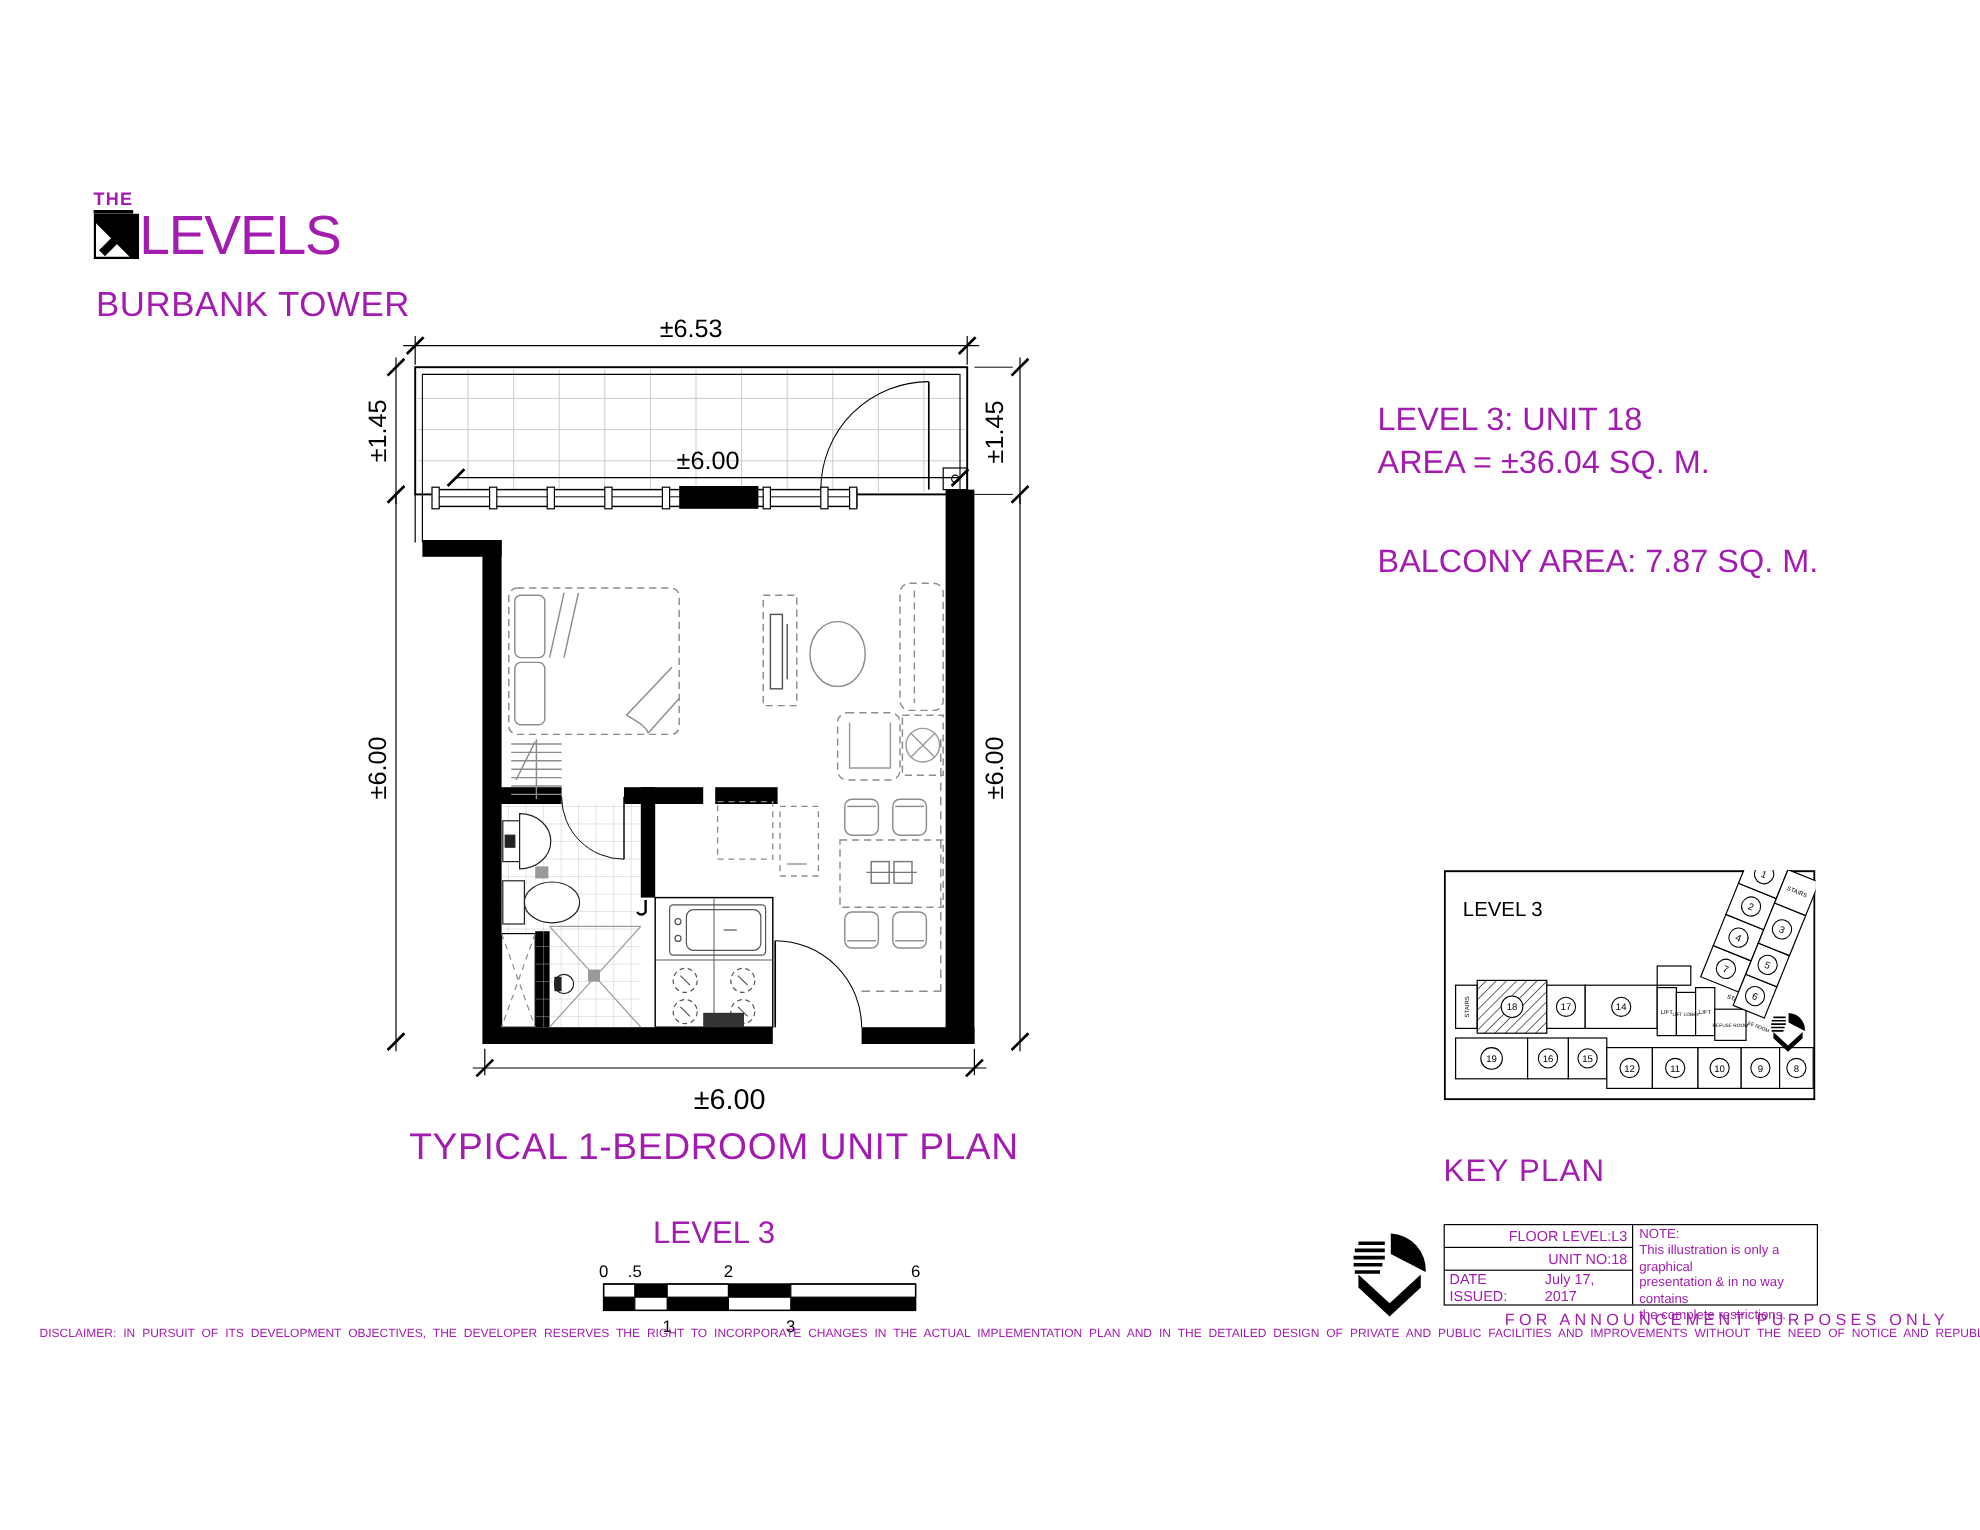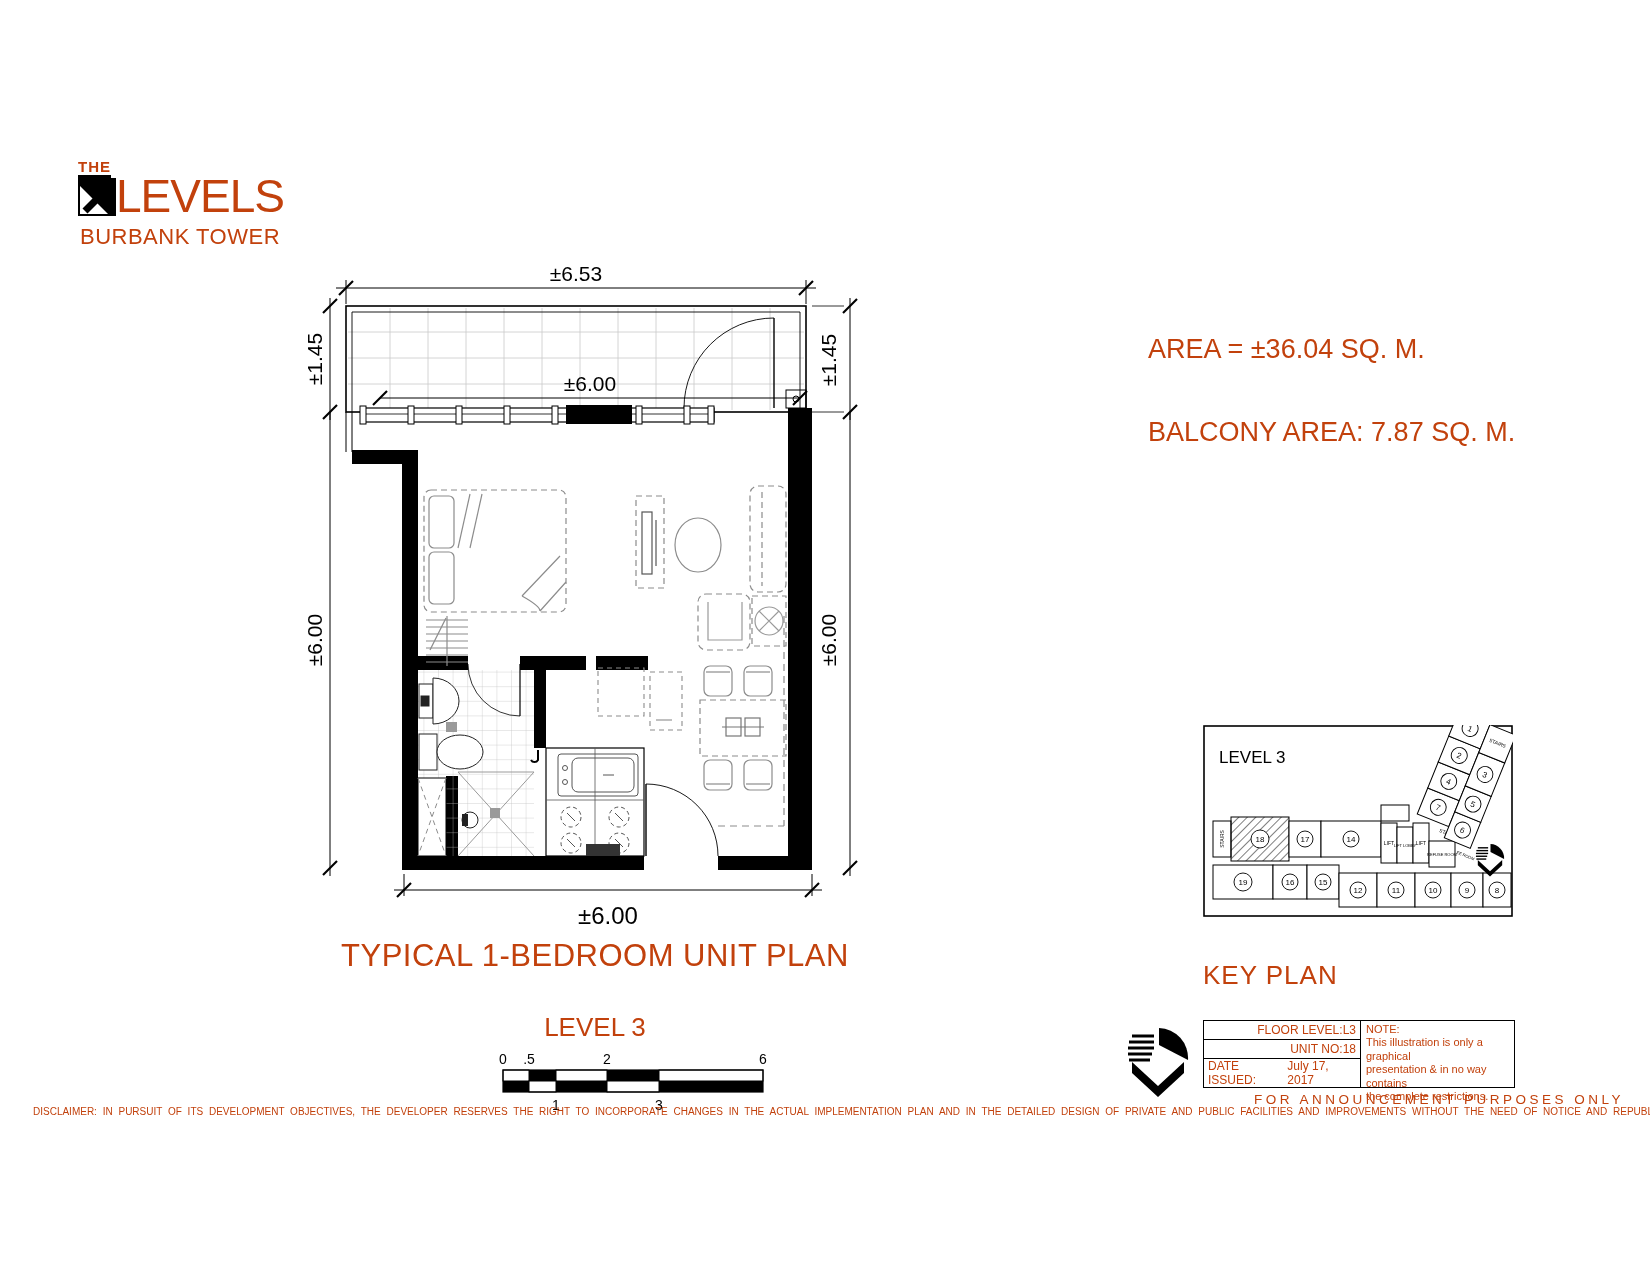--- a/index.html
+++ b/index.html
@@ -1,25 +1,25 @@
 <!DOCTYPE html>
 <html><head>
 <meta charset="utf-8">
 <style>
   html,body{margin:0;padding:0;background:#fff;}
   #page{position:relative;width:1650px;height:1275px;background:#fff;overflow:hidden;
-        font-family:"Liberation Sans",sans-serif;color:#c2410c;}
+        font-family:"Liberation Sans",sans-serif;color:#a21caf;}
   .abs{position:absolute;}
   
   #brand{left:78px;top:158px;}
   #brand-the{font-size:15px;font-weight:bold;letter-spacing:1px;border-bottom:3px solid #000;
              display:inline-block;padding-bottom:1px;line-height:1;}
   #brand-row{display:flex;}
   #brand-name{font-size:46px;line-height:0.82;letter-spacing:-1px;font-weight:normal;}
-  #brand-sub{font-size:22px;letter-spacing:0.5px;margin-top:8px;margin-left:2px;}
+  #brand-sub{font-size:29px;letter-spacing:0.5px;margin-top:22px;margin-left:2px;}
   
   #unit-info{left:1148px;top:336px;font-size:27px;line-height:1.0;}
   #unit-info div{margin-bottom:9px;}
   #unit-info .gap{height:38px;}
   
   #plan-title{left:250px;top:938px;width:690px;text-align:center;font-size:31px;letter-spacing:0.5px;}
   #plan-subtitle{left:250px;top:1012px;width:690px;text-align:center;font-size:26px;}
   
   #keyplan-caption{left:1203px;top:960px;width:310px;text-align:left;font-size:26px;letter-spacing:1px;}
   
@@ -49,20 +49,21 @@
         <polygon points="2,36 2,8 30,36" fill="#fff"></polygon>
         <polygon points="30,8 30,22 16,8" fill="#000"></polygon>
         <line x1="7" y1="33" x2="23" y2="17" stroke="#000" stroke-width="7"></line>
       </svg>
       <div id="brand-name">LEVELS</div>
     </div>
     <div id="brand-sub">BURBANK TOWER</div>
   </div>
 
   <div class="abs" id="unit-info">
+    <div>LEVEL 3: UNIT 18</div>
     <div>AREA =  ±36.04 SQ. M.</div>
     <div class="gap"></div>
     <div>BALCONY AREA: 7.87 SQ. M.</div>
   </div>
 
   <svg class="abs" style="left:300px;top:250px;" width="580" height="690" viewBox="300 250 580 690">
     <defs>
       <g id="tick">
           <line x1="-7" y1="7" x2="7" y2="-7" stroke="#000" stroke-width="2.2"></line>
         </g>

